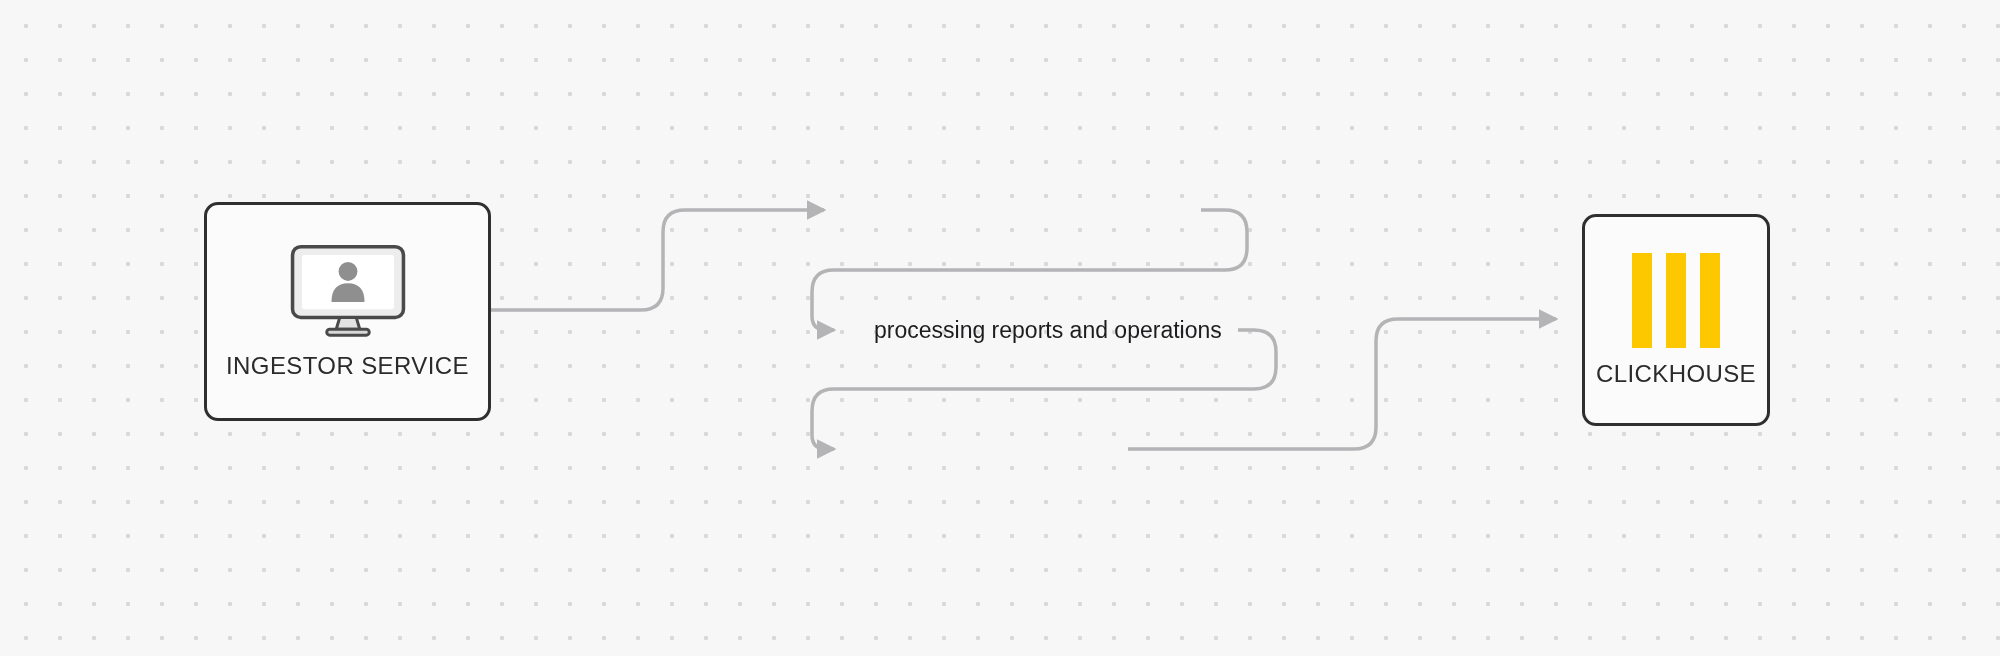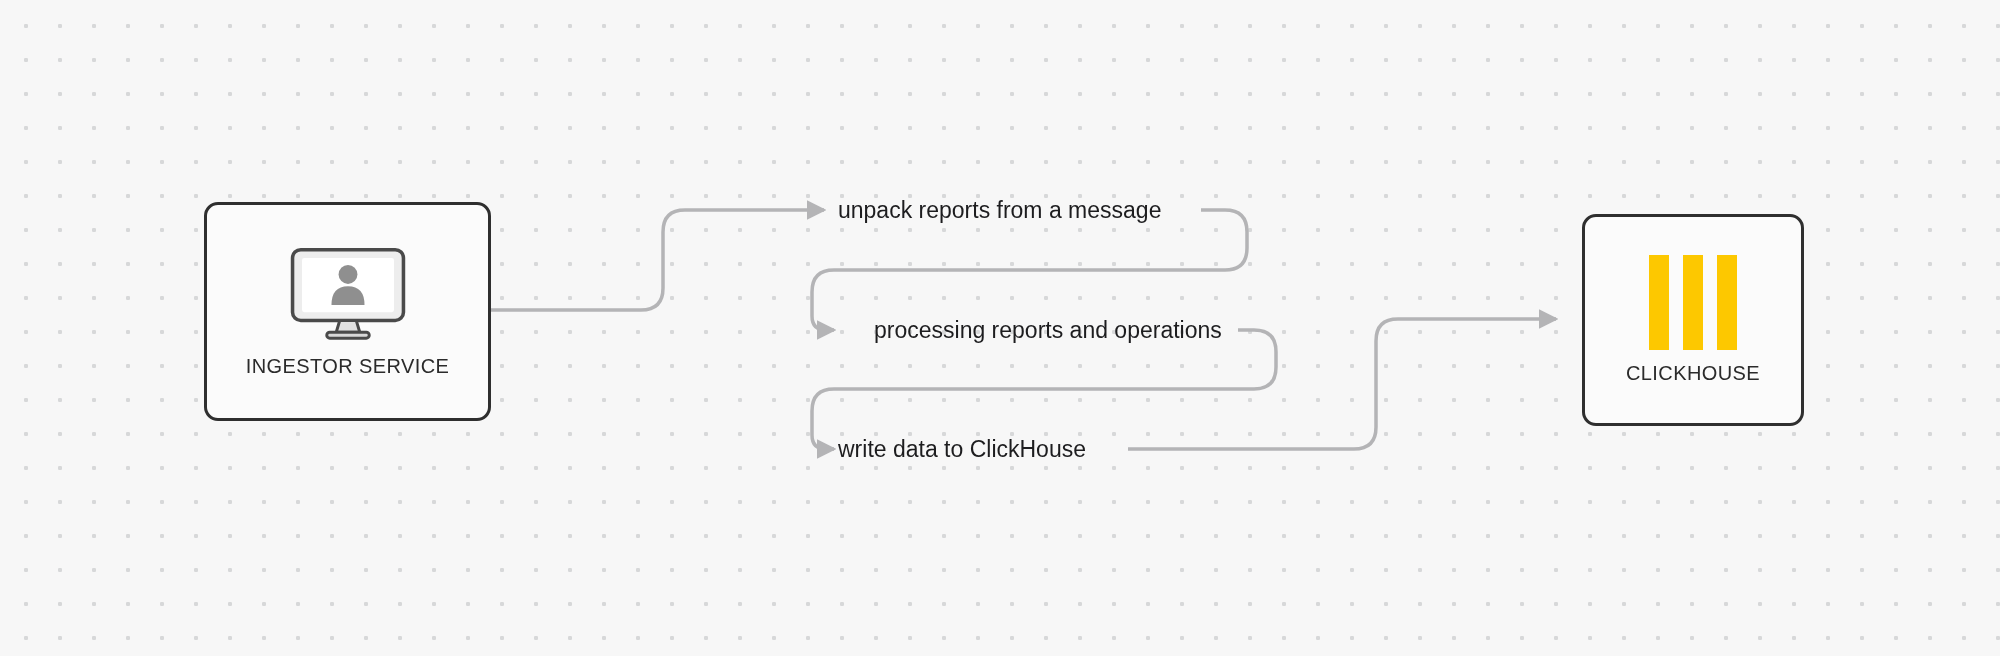--- a/index.html
+++ b/index.html
@@ -37,24 +37,24 @@
     position: absolute;
     display: flex;
     flex-direction: column;
     align-items: center;
     justify-content: center;
     background: var(--box-fill);
     border: 3px solid var(--box-border);
     border-radius: 14px;
   }
   #node-ingestor { left: 204px; top: 202px; width: 287px; height: 219px; }
-  #node-clickhouse { left: 1582px; top: 214px; width: 222px; height: 212px; justify-content: center; }
+  #node-clickhouse { left: 1582px; top: 214px; width: 188px; height: 212px; justify-content: center; }
 
   .node-label {
-    font-size: 20px;
+    font-size: 24px;
     letter-spacing: 0.4px;
     color: var(--label);
     margin-top: 12px;
     white-space: nowrap;
   }
 
   .monitor-icon { display: block; }
   .mon-body   { fill: var(--monitor-body); stroke: var(--monitor-outline); stroke-width: 3; }
   .mon-screen { fill: #ffffff; }
   .person     { fill: var(--person-silhouette); }
@@ -106,17 +106,15 @@
 
   <div class="node" id="node-clickhouse">
     <div class="ch-logo">
       <span class="ch-bar"></span>
       <span class="ch-bar"></span>
       <span class="ch-bar"></span>
     </div>
     <div class="node-label">CLICKHOUSE</div>
   </div>
 
-  <div class="step" id="step-1">unpack reports from a message</div>
   <div class="step" id="step-2">processing reports and operations</div>
-  <div class="step" id="step-3">write data to ClickHouse</div>
 
 </div>
 
 </body></html>

